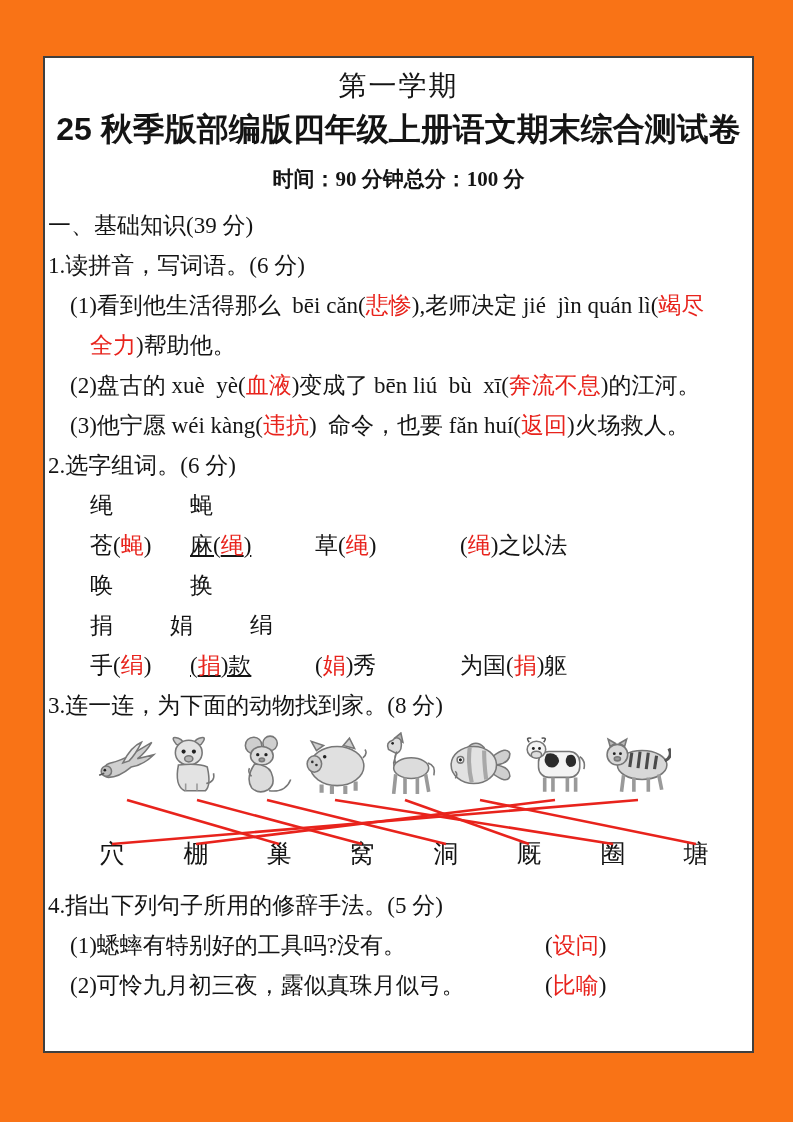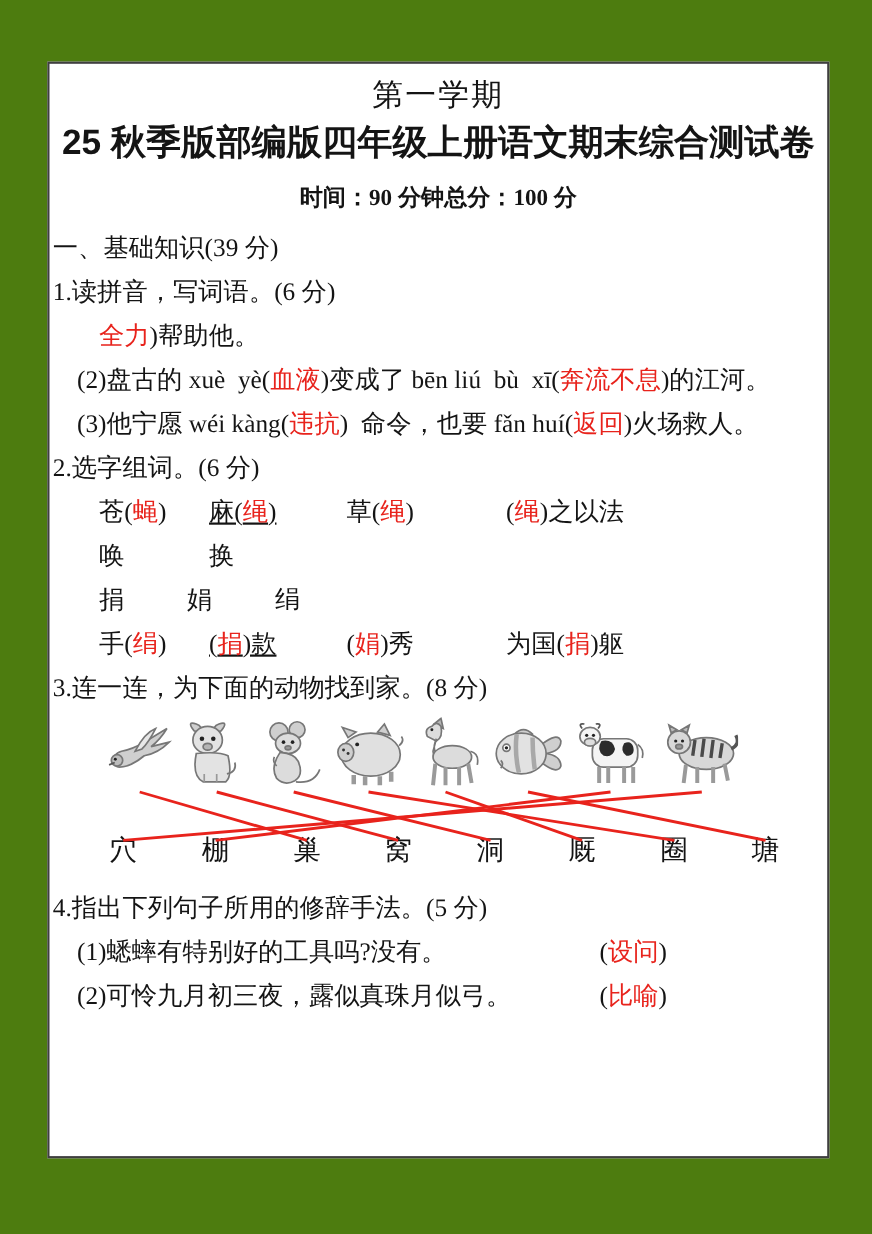--- a/index.html
+++ b/index.html
@@ -1,16 +1,16 @@
 <!DOCTYPE html>
 <html style="--red: #e8231c; --border: #3f3f3f;"><head>
 <meta charset="utf-8">
 <style>
   html,body{margin:0;padding:0;background:#fff;}
-  .page{position:relative;width:793px;height:1122px;background:#4d7c0f;overflow:hidden;
+  .page{position:relative;width:793px;height:1122px;background:#f97316;overflow:hidden;
         font-family:"Liberation Serif","DejaVu Serif",serif;color:#141414;}
   .paper-box{position:absolute;left:43px;top:56px;width:711px;height:997px;
         border:2px solid var(--border,#3f3f3f);box-sizing:border-box;background:#fff;}
   .semester{margin-top:9px;text-align:center;font-size:28px;letter-spacing:2px;}
   .main-title{margin-top:3px;text-align:center;font-size:32px;font-weight:bold;
         font-family:"Liberation Sans","DejaVu Sans",sans-serif;letter-spacing:0px;white-space:nowrap;}
   .meta{margin-top:13px;display:flex;justify-content:center;
         font-size:21px;font-weight:bold;}
   .content{font-size:23px;line-height:40px;padding-left:3px;padding-right:2px;}
   .content span{white-space:pre-wrap;}
@@ -43,24 +43,26 @@
     <div class="semester">第一学期</div>
     <div class="main-title">25 秋季版部编版四年级上册语文期末综合测试卷</div>
     <div class="meta">
       <span>时间：90 分钟</span>
       <span>总分：100 分</span>
     </div>
     <div class="content">
       <div id="lines1" class="lines1">
           <div class="line h"><span>一、基础知识(39 分)</span></div>
           <div class="line q"><span>1.读拼音，写词语。(6 分)</span></div>
+          <div class="line ind1"><span>(1)看到他生活得那么  bēi cǎn(</span><span class="red">悲惨</span><span>),老师决定 jié  jìn quán lì(</span><span class="red">竭尽</span></div>
           <div class="line ind2"><span class="red">全力</span><span>)帮助他。</span></div>
           <div class="line ind1"><span>(2)盘古的 xuè  yè(</span><span class="red">血液</span><span>)变成了 bēn liú  bù  xī(</span><span class="red">奔流不息</span><span>)的江河。</span></div>
           <div class="line ind1"><span>(3)他宁愿 wéi kàng(</span><span class="red">违抗</span><span>)  命令，也要 fǎn huí(</span><span class="red">返回</span><span>)火场救人。</span></div>
           <div class="line q"><span>2.选字组词。(6 分)</span></div>
+          <div class="line ind2 row row2"><span class="cell"><span>绳</span></span><span class="cell"><span>蝇</span></span></div>
           <div class="line ind2 row roww"><span class="cell"><span>苍(</span><span class="red">蝇</span><span>)</span></span><span class="cell"><span>麻(</span><span class="red">绳</span><span>)</span></span><span class="cell"><span>草(</span><span class="red">绳</span><span>)</span></span><span class="cell"><span>(</span><span class="red">绳</span><span>)之以法</span></span></div>
           <div class="line ind2 row row2"><span class="cell"><span>唤</span></span><span class="cell"><span>换</span></span></div>
           <div class="line ind2 row row3"><span class="cell"><span>捐</span></span><span class="cell"><span>娟</span></span><span class="cell"><span>绢</span></span></div>
           <div class="line ind2 row roww"><span class="cell"><span>手(</span><span class="red">绢</span><span>)</span></span><span class="cell"><span>(</span><span class="red">捐</span><span>)款</span></span><span class="cell"><span>(</span><span class="red">娟</span><span>)秀</span></span><span class="cell"><span>为国(</span><span class="red">捐</span><span>)躯</span></span></div>
           <div class="line q"><span>3.连一连，为下面的动物找到家。(8 分)</span></div>
         </div>
       <div id="diagram" class="diagram">
           <div class="animal" style="left: 46px;">
             <svg viewBox="0 0 64 64">
               <g fill="#cfcfcf" stroke="#777" stroke-width="1.5">

